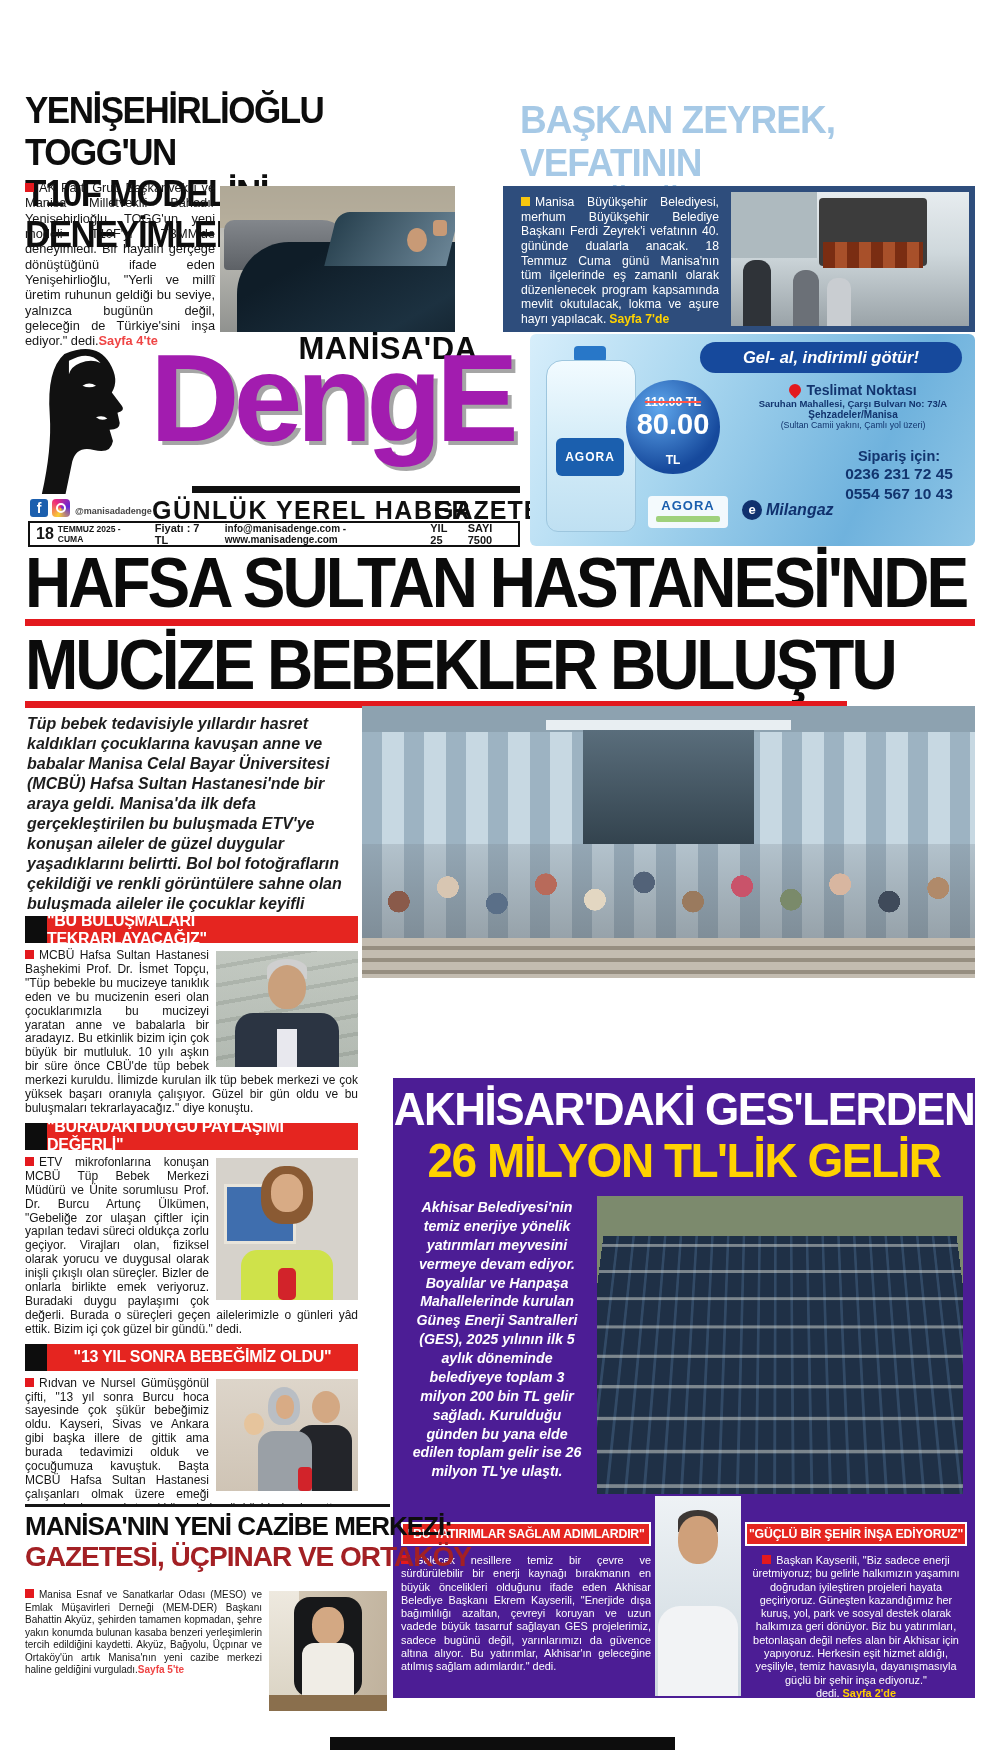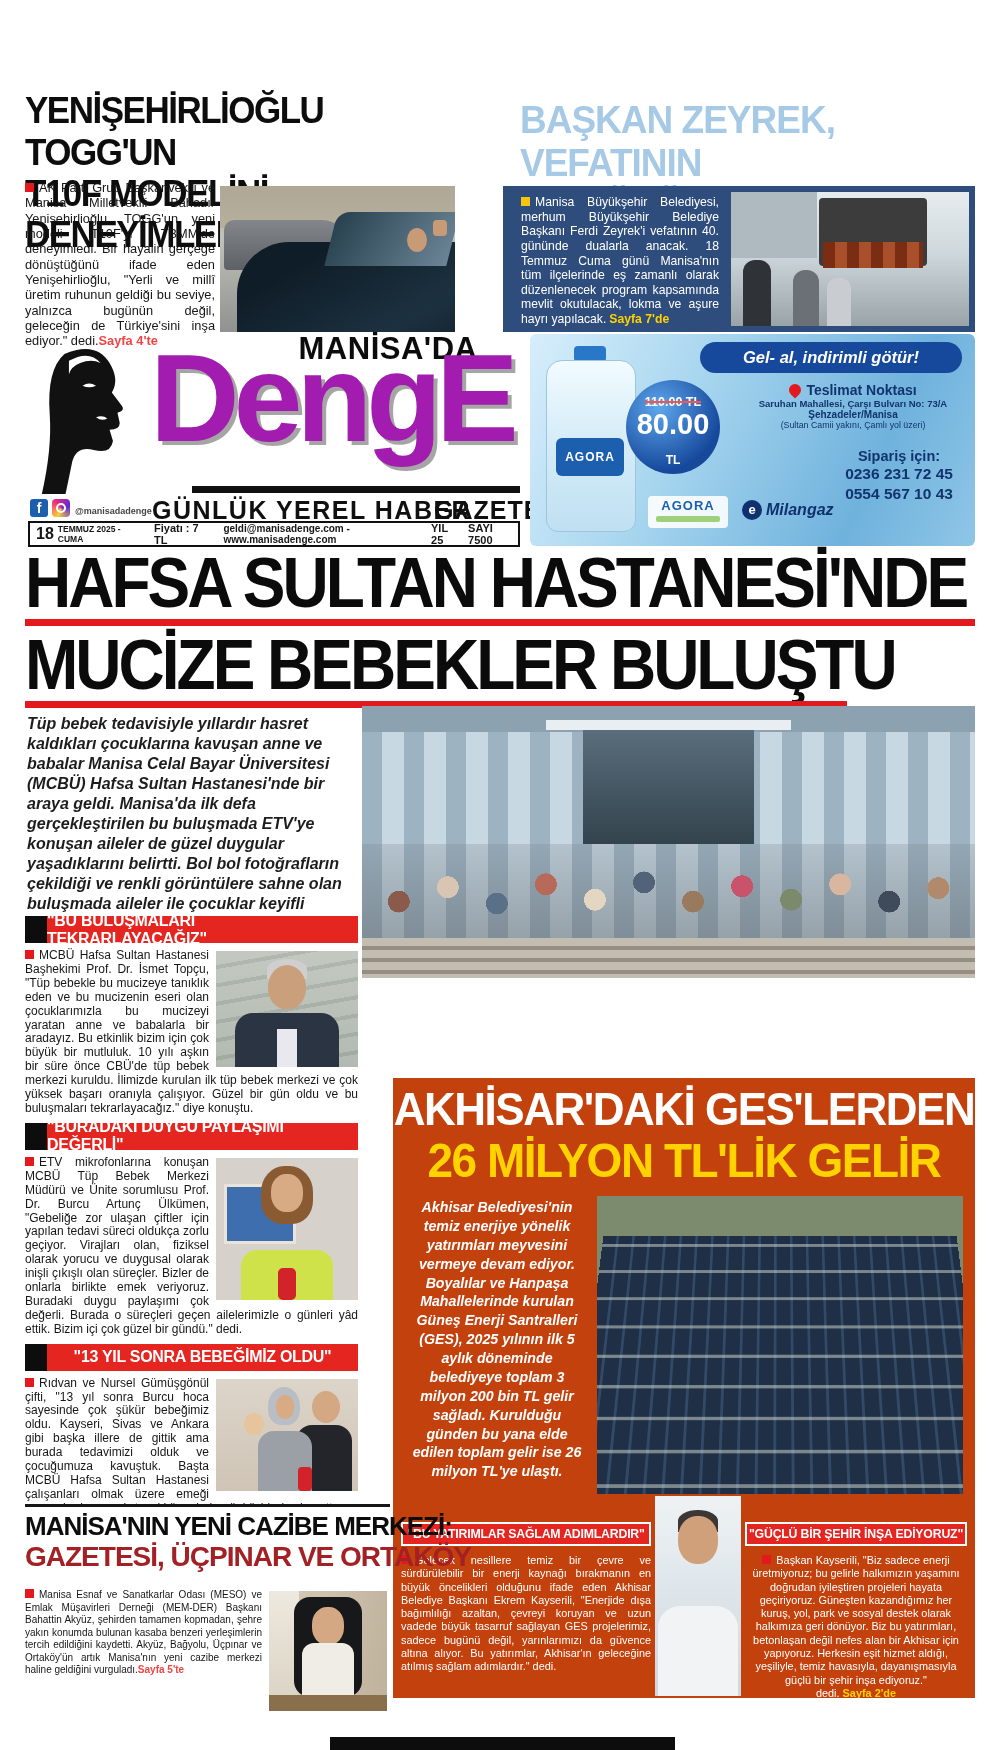--- a/index.html
+++ b/index.html
@@ -149,21 +149,21 @@
   .ph3{width:142px;height:112px;background:linear-gradient(#ddd5ca,#cfc4b5)}
   .fm-man{right:6px;bottom:-4px;width:56px;height:70px;background:#23252a;border-radius:16px 16px 0 0}
   .fm-man-head{right:18px;top:12px;width:28px;height:32px;background:#d3a883;border-radius:50%}
   .fm-scarf{left:52px;top:8px;width:32px;height:38px;background:#b9bec4;border-radius:50% 50% 40% 40%}
   .fm-woman{left:42px;bottom:-4px;width:54px;height:64px;background:#9aa0a6;border-radius:16px 16px 0 0}
   .fm-w-face{left:60px;top:16px;width:18px;height:24px;background:#d8ab85;border-radius:46%}
   .fm-baby{left:28px;top:34px;width:20px;height:22px;background:#e6c49c;border-radius:50%}
   .fm-mic{left:82px;bottom:0;width:14px;height:24px;background:#d2232a;border-radius:4px}
 
   
-  .ges{left:393px;top:1078px;width:582px;height:620px;background:#c2410c;overflow:hidden}
+  .ges{left:393px;top:1078px;width:582px;height:620px;background:#4c1d95;overflow:hidden}
   .ges .g{position:absolute}
   .ges-h1{left:0;top:8px;width:100%;text-align:center;font-size:44px;line-height:46px;font-weight:900;
           letter-spacing:-1.5px;color:#fff;transform:scaleY(1.05)}
   .ges-h2{left:0;top:58px;width:100%;text-align:center;font-size:46px;line-height:48px;font-weight:900;
           letter-spacing:-1.5px;color:#ffd200;transform:scaleY(1.05)}
   .ges-body{left:14px;top:120px;width:180px;font-size:14.2px;line-height:1.33;font-weight:bold;font-style:italic;
             color:#fff;text-align:center}
   .photo-solar{left:204px;top:118px;width:366px;height:298px;background:#7c8a6d;overflow:hidden}
   .sl-field{position:absolute;inset:-30px;transform:perspective(420px) rotateX(14deg);transform-origin:50% 100%;
       background:repeating-linear-gradient(0deg,rgba(236,238,228,.45) 0 4px,transparent 4px 38px),
@@ -246,21 +246,21 @@
   <div class="abs logo-bar"></div>
   <div class="abs fb-icon">f</div>
   <div class="abs ig-icon"></div>
   <div class="abs handle">@manisadadenge</div>
   <div class="abs tagline">GÜNLÜK YEREL HABER</div>
   <div class="abs gazetesi">GAZETESİ</div>
   <div class="abs date-strip">
     <span class="ds-day">18</span>
     <span class="ds-rest">TEMMUZ 2025 - CUMA</span>
     <span class="ds-price">Fiyatı : 7 TL</span>
-    <span class="ds-contact">geldi@manisadenge.com - www.manisadenge.com</span>
+    <span class="ds-contact">info@manisadenge.com - www.manisadenge.com</span>
     <span class="ds-yil">YIL 25</span>
     <span class="ds-sayi">SAYI 7500</span>
   </div>
 
   <div class="abs ad">
     <div class="bottle">
       <div class="cap"></div>
       <div class="bodyy"></div>
       <div class="label">AGORA</div>
     </div>

